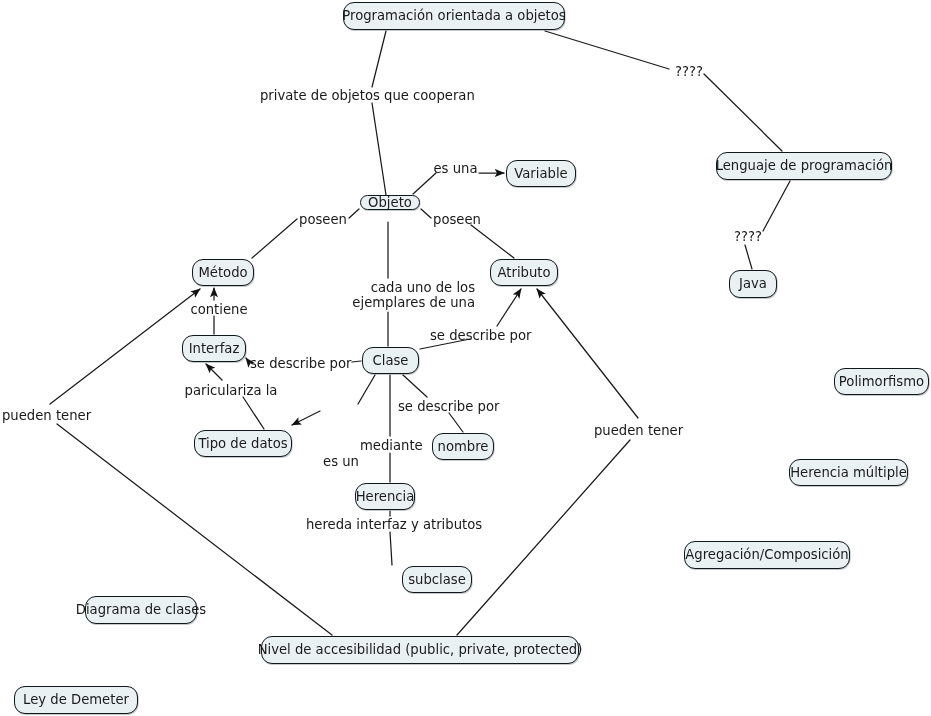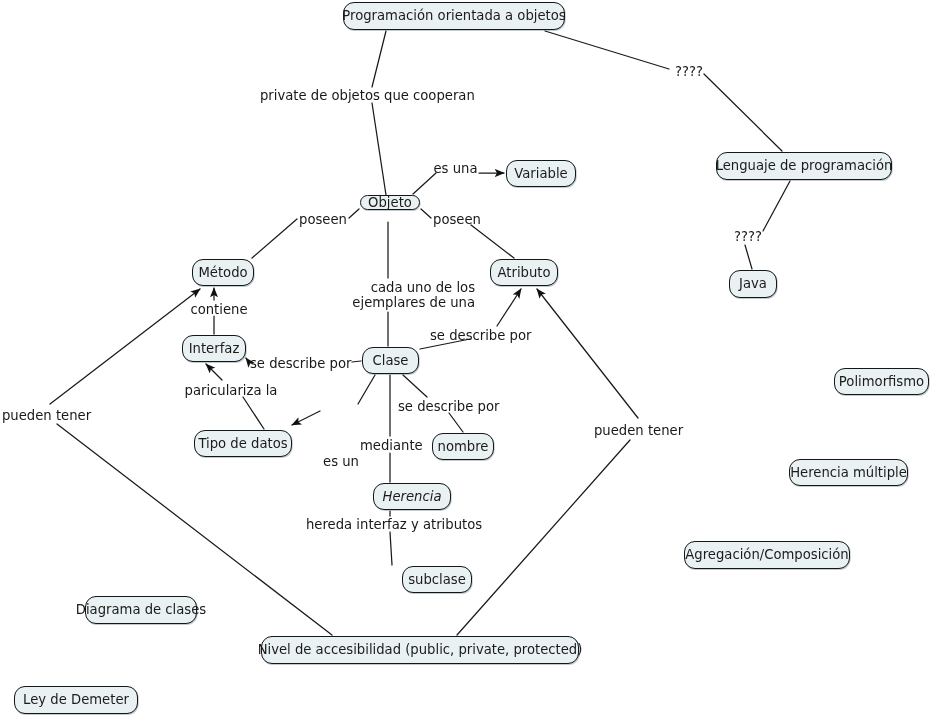--- a/index.html
+++ b/index.html
@@ -110,21 +110,21 @@
       <div class="node" style="left: 716px; top: 152px; width: 176px; height: 28px;">Lenguaje de programación</div>
       <div class="node" style="left: 729px; top: 270px; width: 48px; height: 28px;">Java</div>
       <div class="node" style="left: 360px; top: 195px; width: 60px; height: 15px;">Objeto</div>
       <div class="node" style="left: 506px; top: 160px; width: 70px; height: 27px;">Variable</div>
       <div class="node" style="left: 192px; top: 259px; width: 62px; height: 27px;">Método</div>
       <div class="node" style="left: 490px; top: 259px; width: 68px; height: 27px;">Atributo</div>
       <div class="node" style="left: 182px; top: 335px; width: 64px; height: 27px;">Interfaz</div>
       <div class="node" style="left: 362px; top: 347px; width: 57px; height: 27px;">Clase</div>
       <div class="node" style="left: 194px; top: 430px; width: 98px; height: 27px;">Tipo de datos</div>
       <div class="node" style="left: 432px; top: 433px; width: 62px; height: 27px;">nombre</div>
-      <div class="node" style="left: 373px; top: 483px; width: 78px; height: 27px; font-style: italic;">Herencia</div>
+      <div class="node" style="left: 355px; top: 483px; width: 60px; height: 27px;">Herencia</div>
       <div class="node" style="left: 358px; top: 566px; width: 70px; height: 27px; margin-left: 44px;">subclase</div>
       <div class="node" style="left: 261px; top: 636px; width: 318px; height: 28px;">Nivel de accesibilidad (public, private, protected)</div>
       <div class="node" style="left: 834px; top: 368px; width: 95px; height: 27px;">Polimorfismo</div>
       <div class="node" style="left: 789px; top: 459px; width: 119px; height: 27px;">Herencia múltiple</div>
       <div class="node" style="left: 684px; top: 541px; width: 166px; height: 28px;">Agregación/Composición</div>
       <div class="node" style="left: 85px; top: 596px; width: 112px; height: 28px;">Diagrama de clases</div>
       <div class="node" style="left: 14px; top: 686px; width: 124px; height: 28px;">Ley de Demeter</div>
     </div>
   <div id="label-layer">
       <div class="link-label" style="left: 260px; top: 88px; width: 212px;">private de objetos que cooperan</div>

